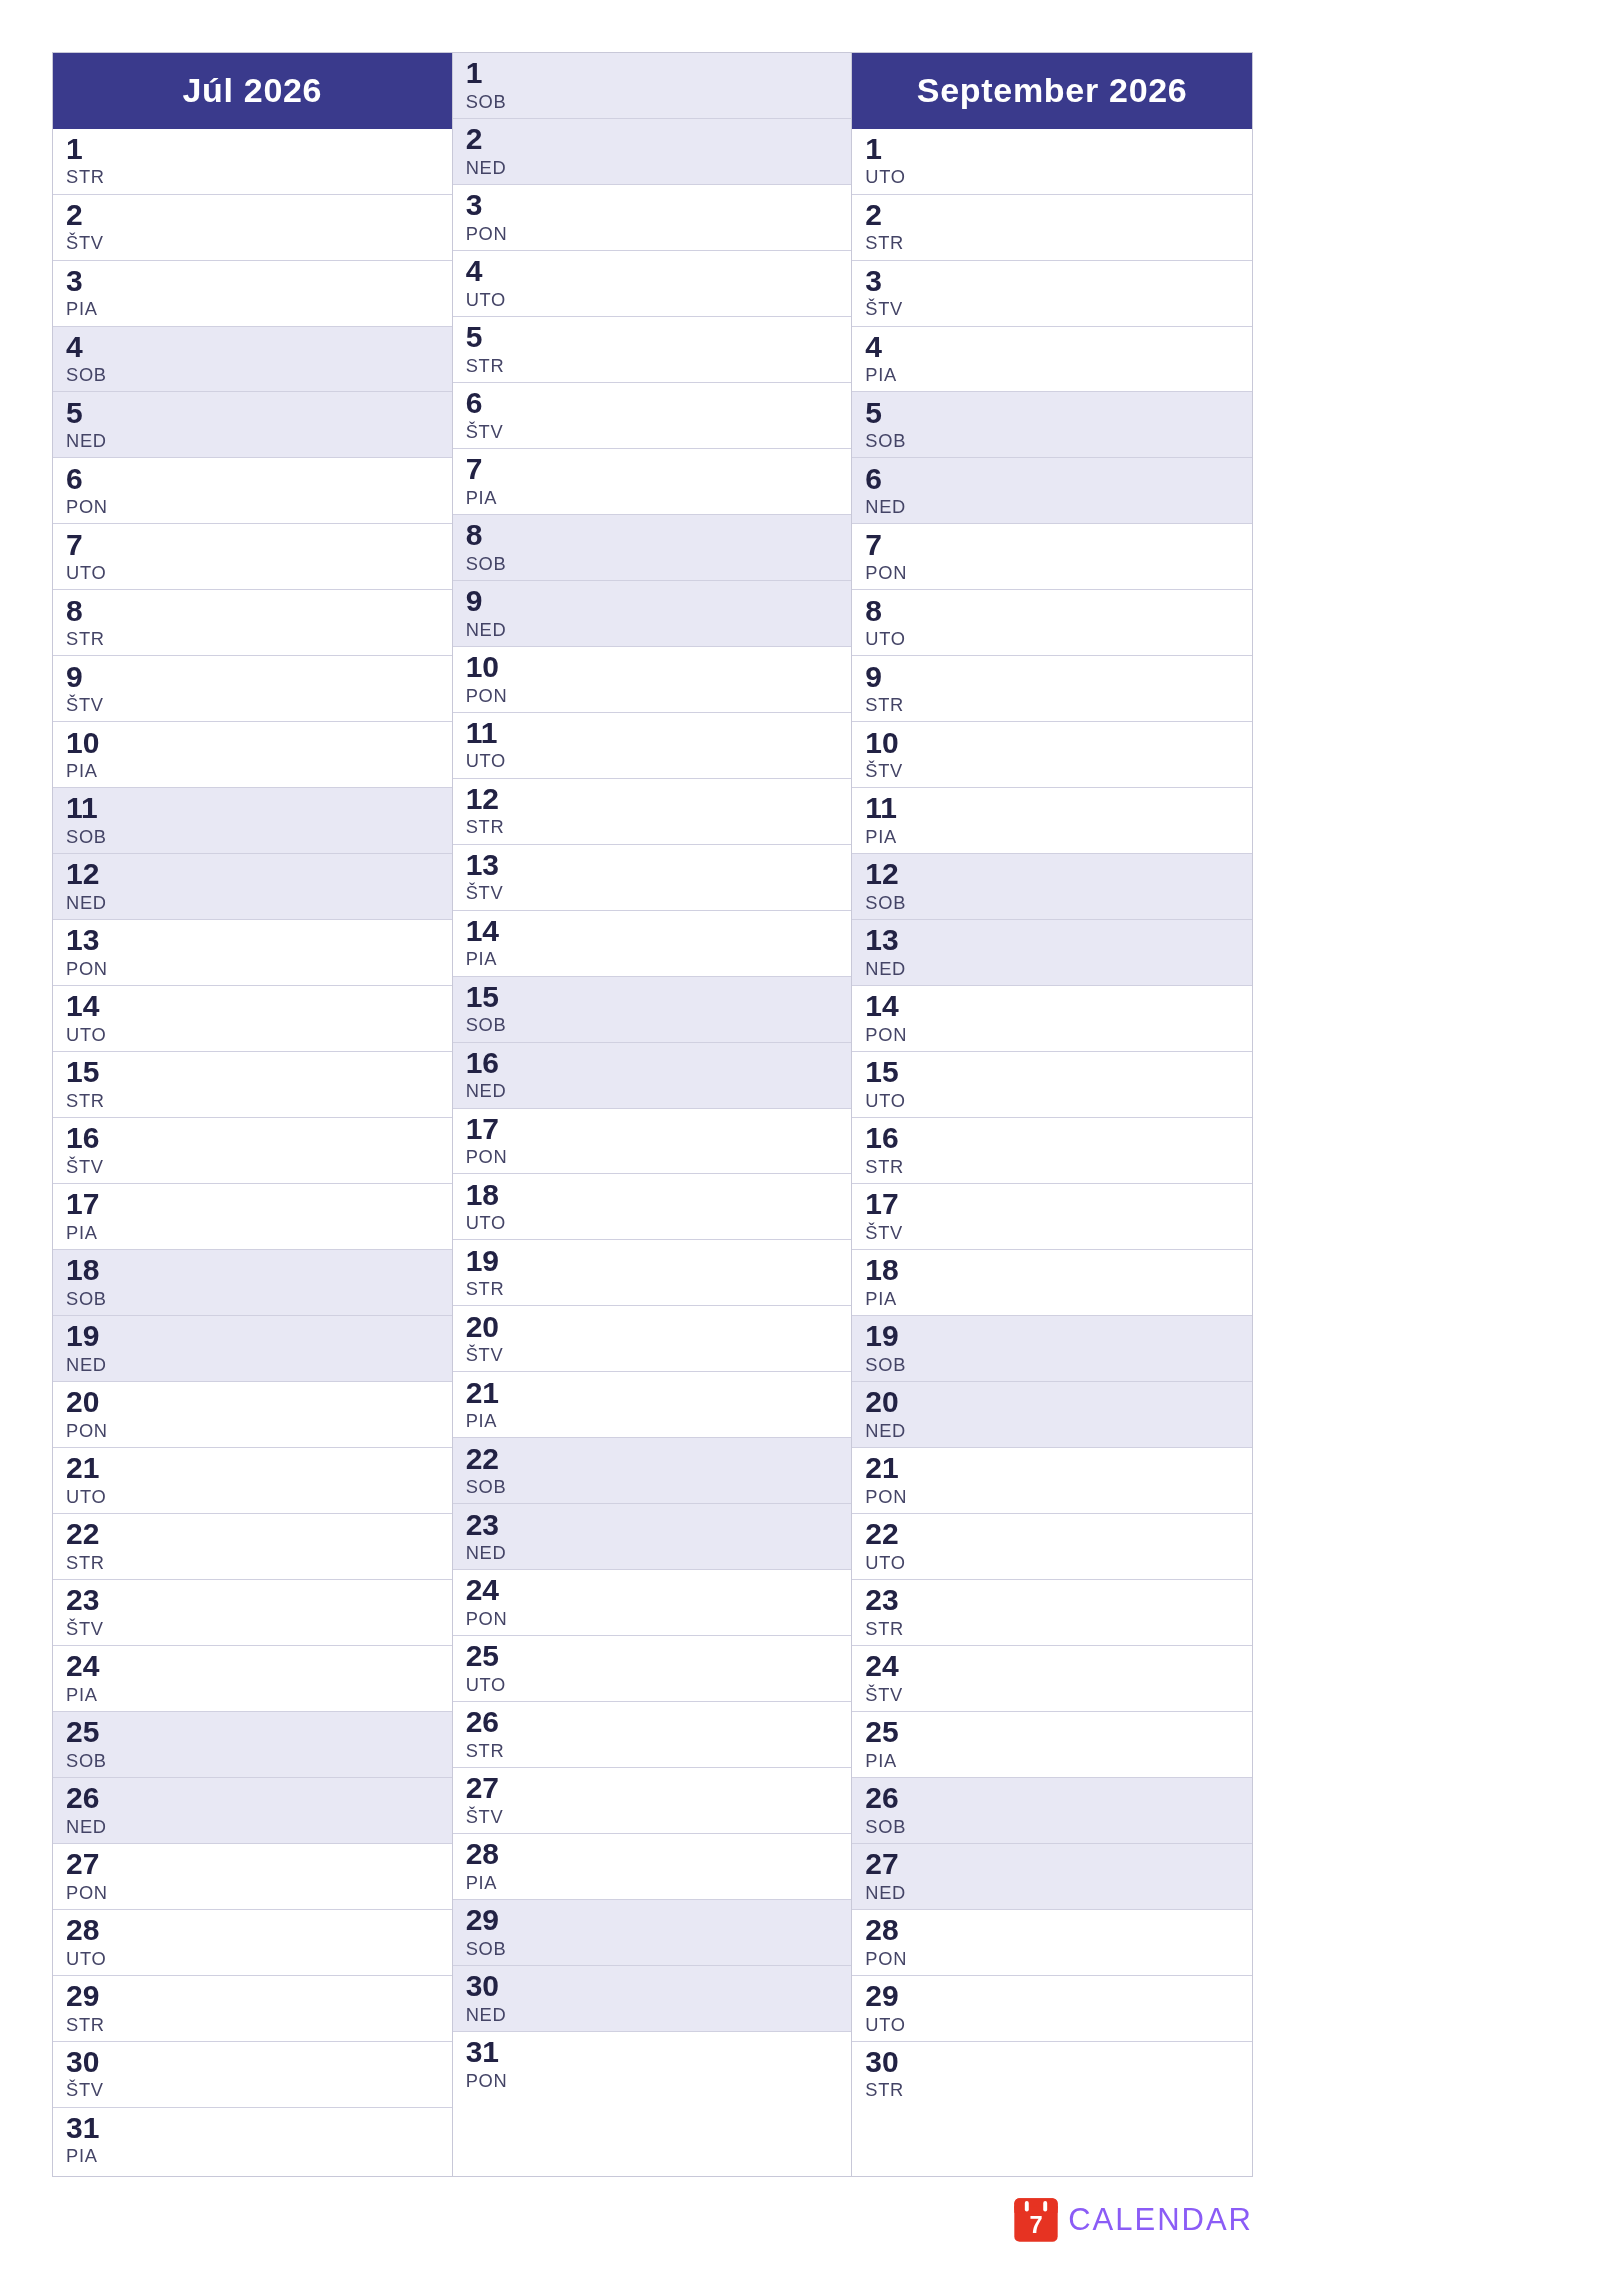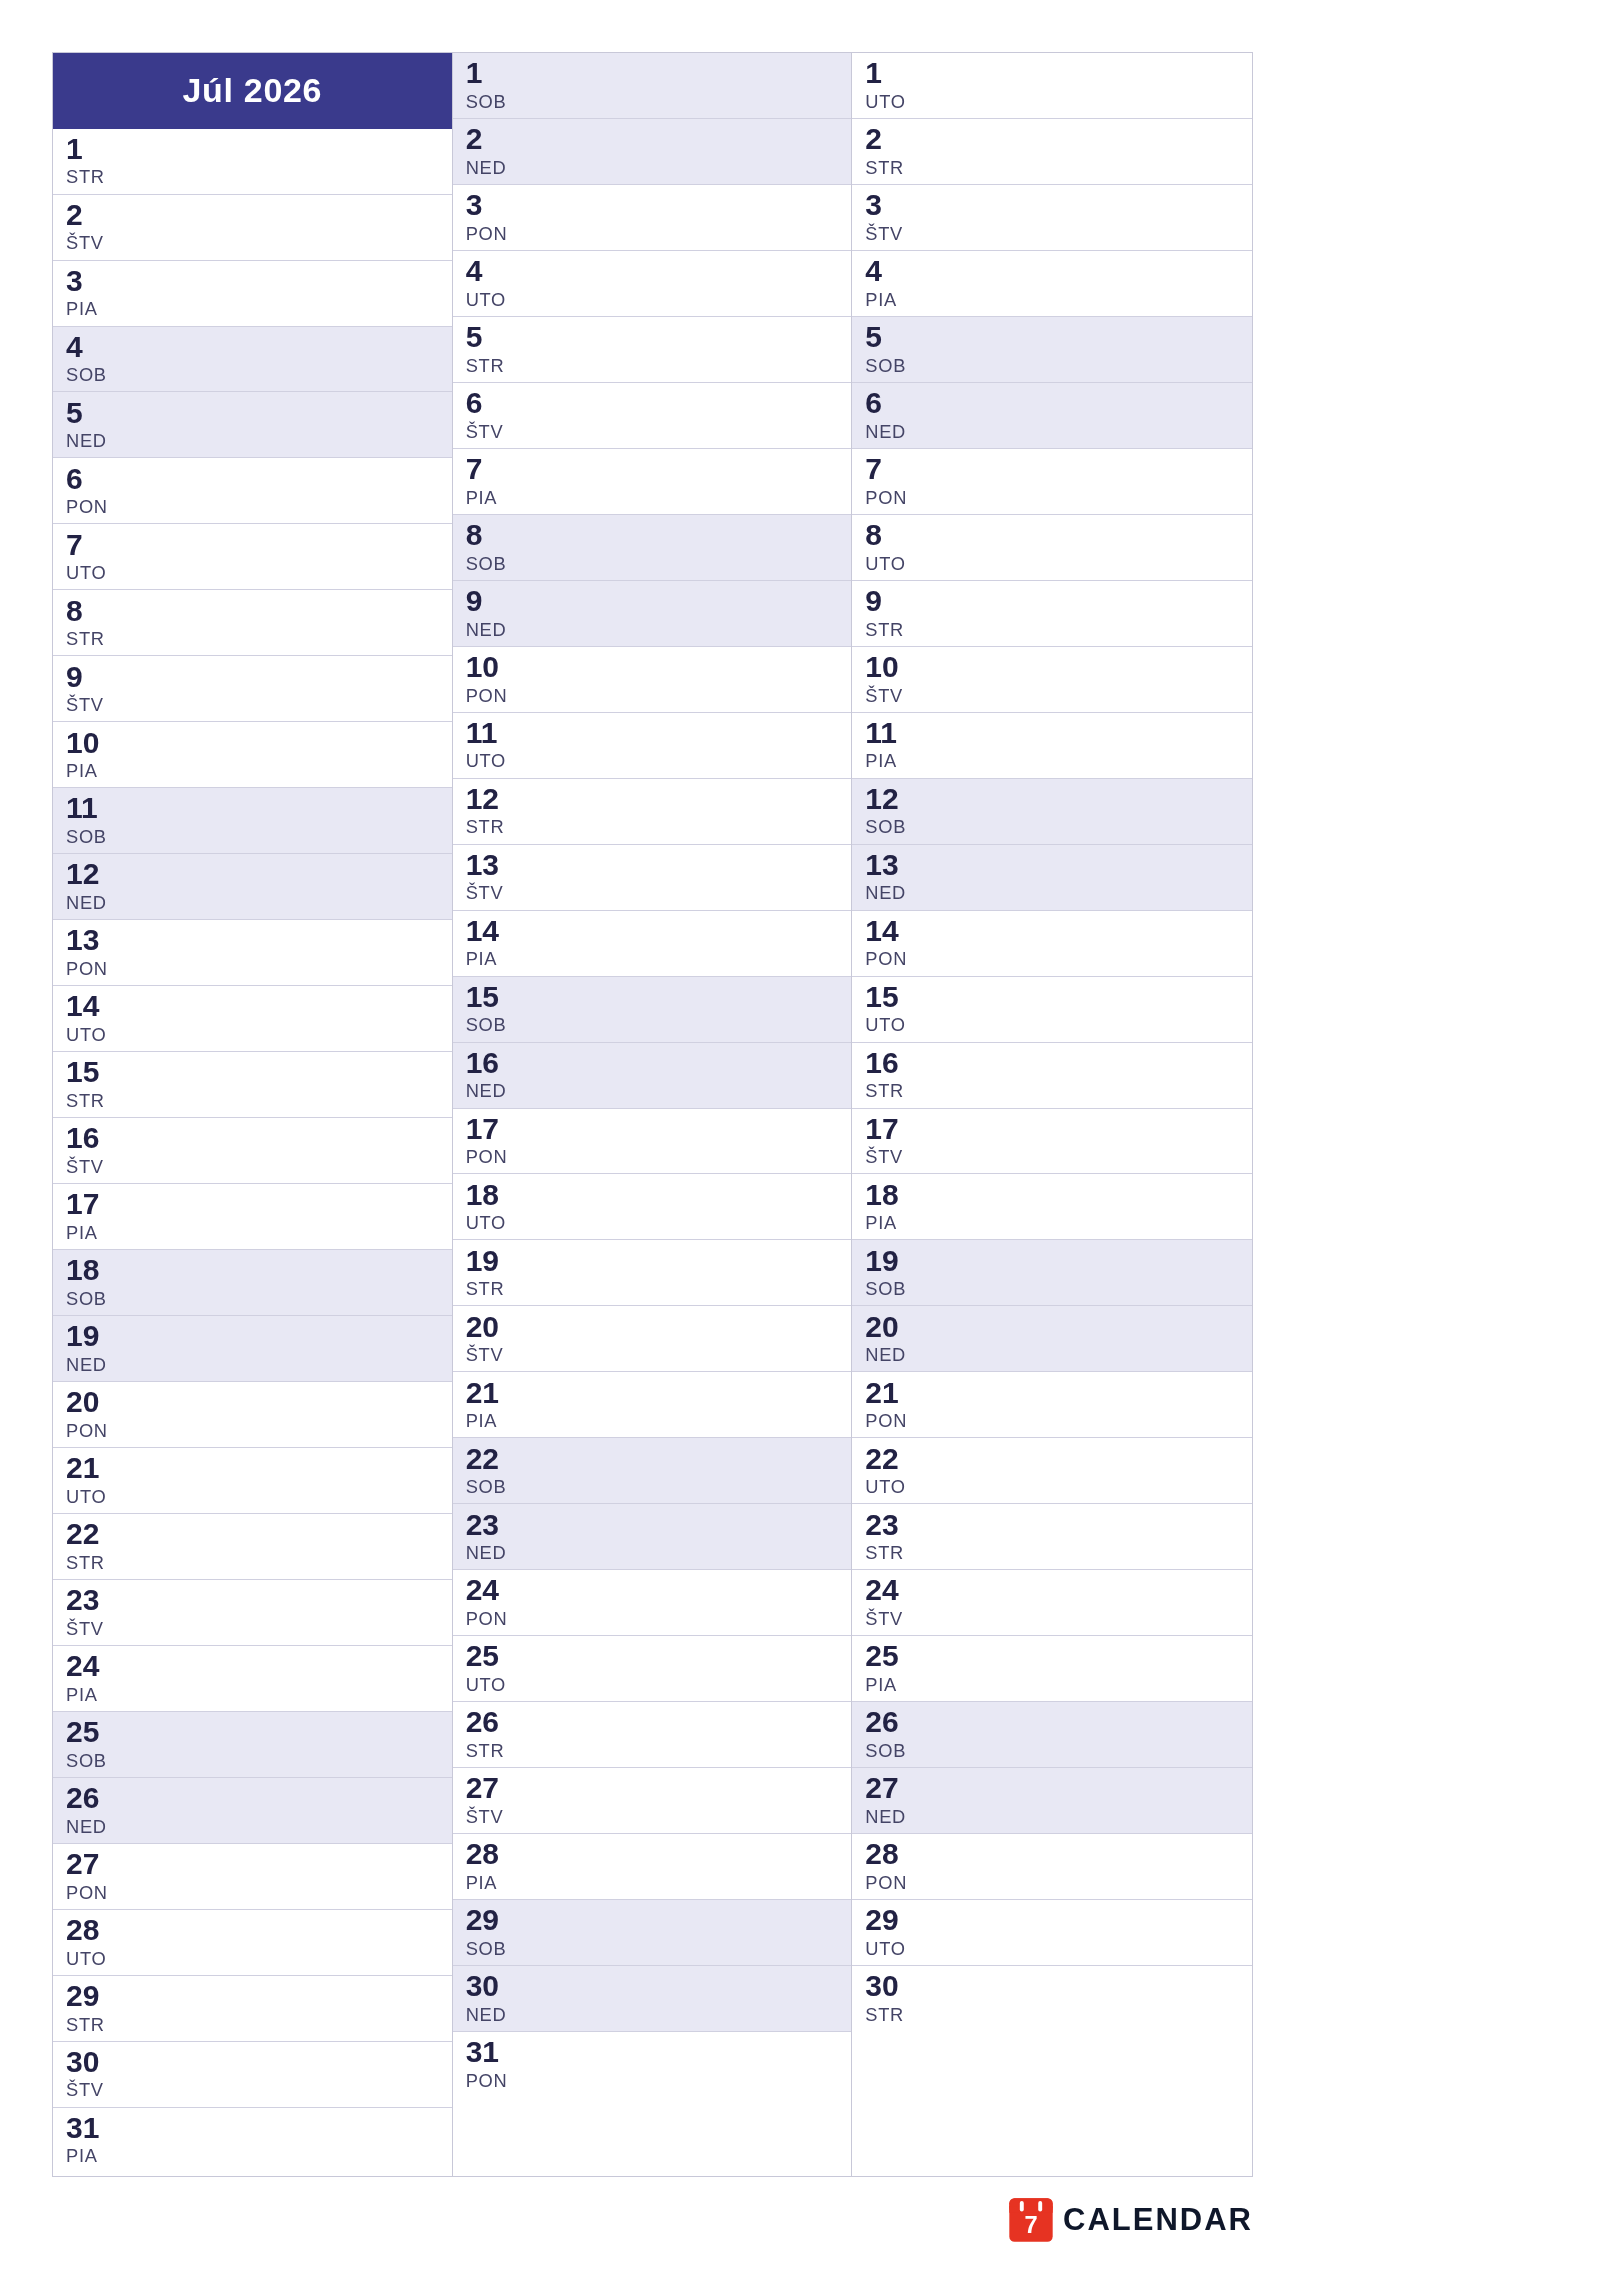--- a/index.html
+++ b/index.html
@@ -87,22 +87,22 @@
       display: flex;
       align-items: center;
       gap: 9.2px;
     }
     .brand-icon {
       width: 46px;
       height: 46px;
     }
     .brand-text {
       font-size: 31px;
-      font-weight: bold;
-      color: #0f172a;
+      font-weight: normal;
+      color: #8b5cf6;
       letter-spacing: 2px;
     }
   </style>
 </head>
 <body>
 
 <div class="page">
   <div class="calendar-grid" id="calendar-grid">
   <div class="month-column">
         <div class="month-header">Júl 2026</div>
@@ -479,20 +479,21 @@
           </div>
           <div class="day-row">
             <div class="day-info">
               <div class="day-number">31</div>
               <div class="day-name">PON</div>
             </div>
           </div>
         </div>
       </div>
       <div class="month-column">
+        <div class="month-header">September 2026</div>
         <div class="days-container">
           <div class="day-row">
             <div class="day-info">
               <div class="day-number">1</div>
               <div class="day-name">UTO</div>
             </div>
           </div>
           <div class="day-row">
             <div class="day-info">
               <div class="day-number">2</div>

